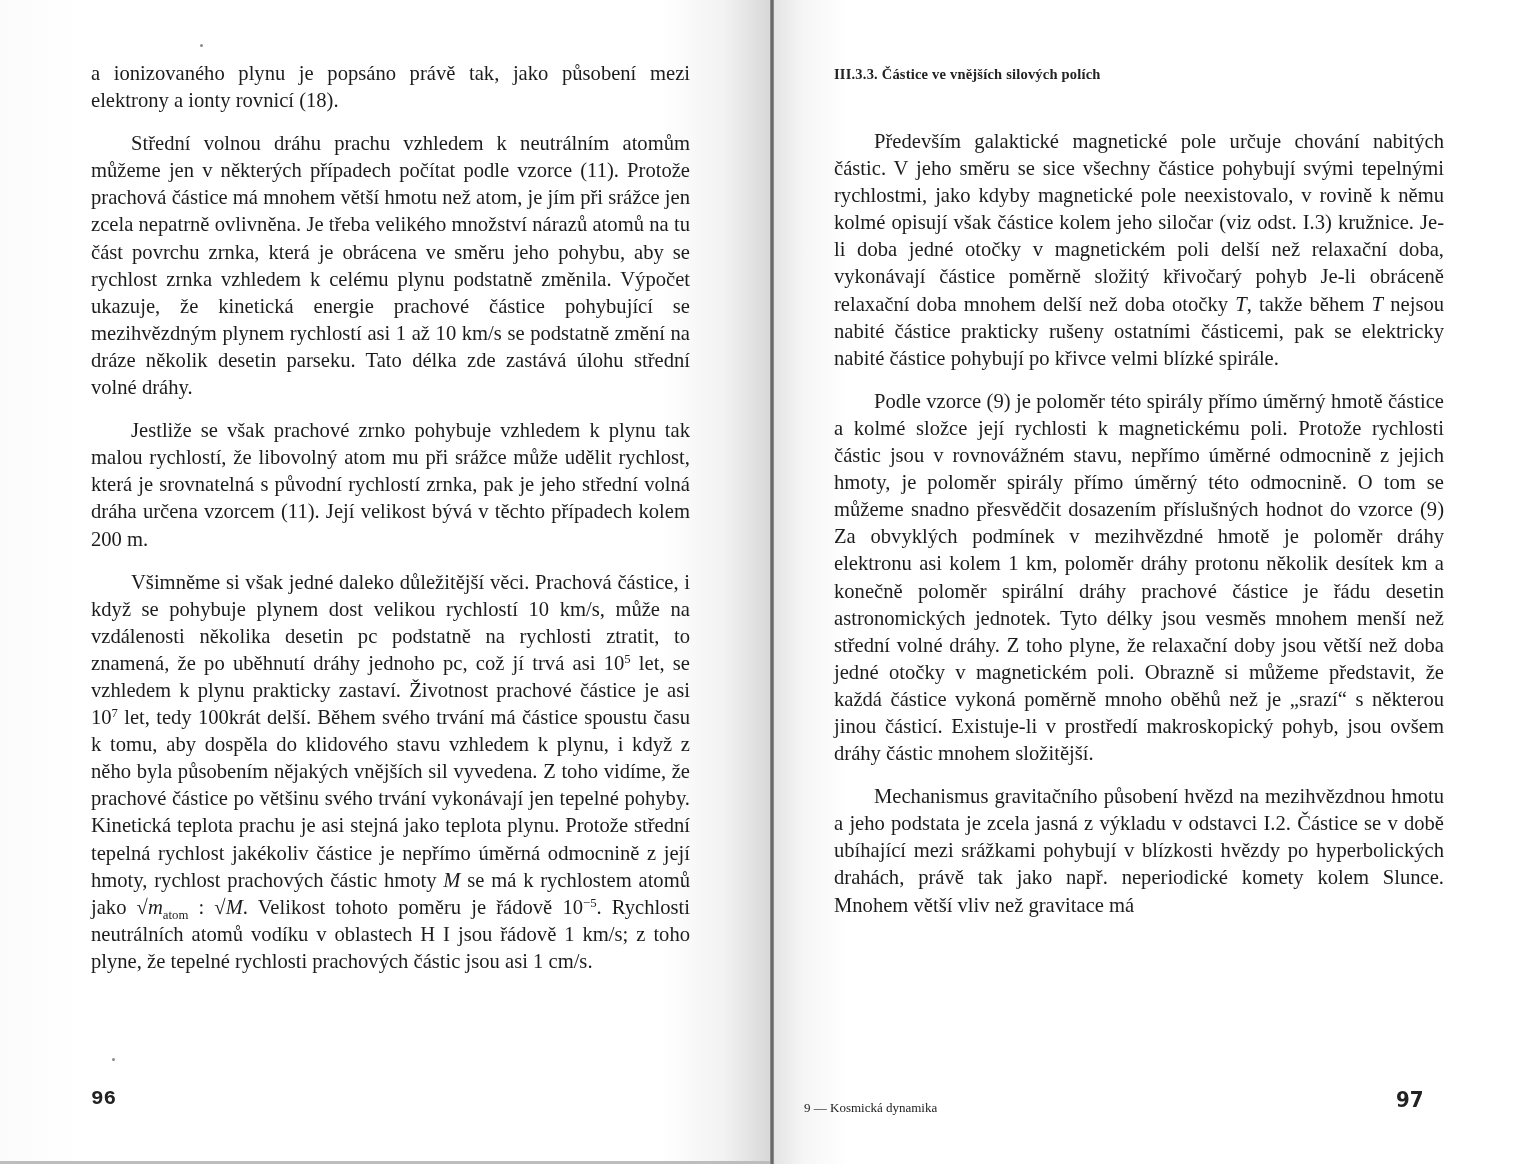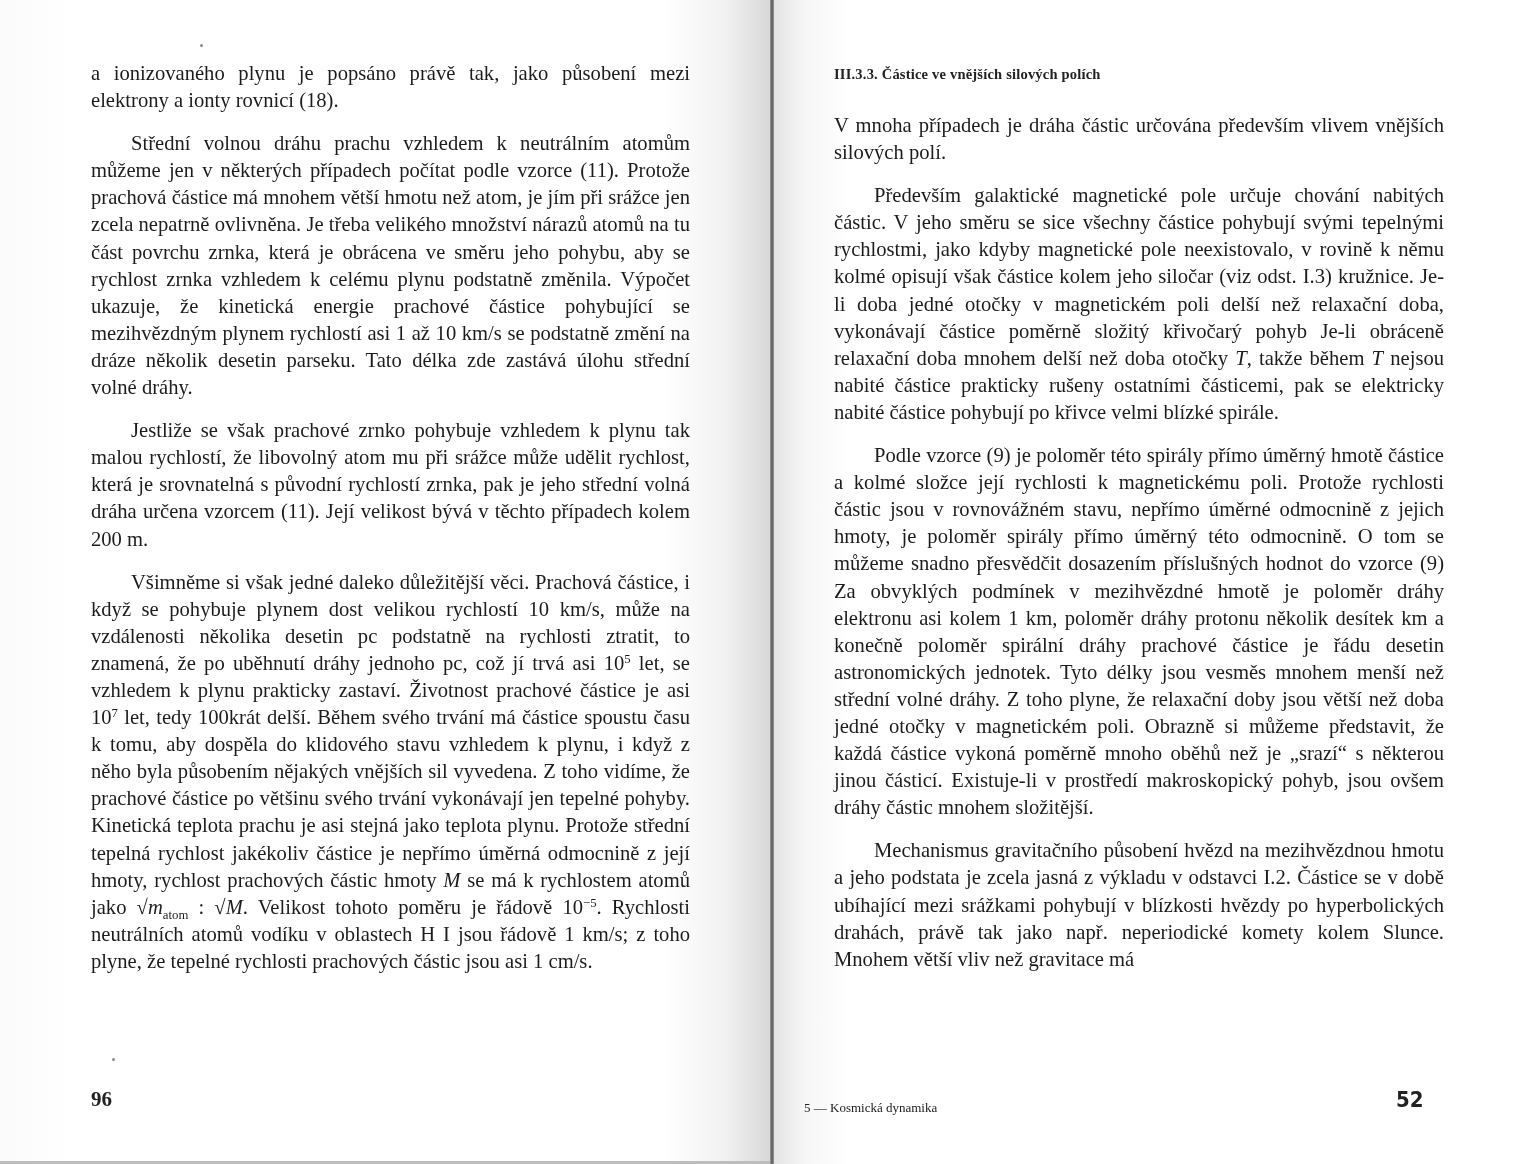--- a/index.html
+++ b/index.html
@@ -39,21 +39,21 @@
   .para.indent { text-indent: 40px; margin-top: 16px; }
   .para.tight { margin-bottom: 0; }
   .section-heading {
     position: absolute; left: 60px; top: 66px;
     font-family: Liberation Serif, serif;
     font-weight: bold; font-size: 14.5px; letter-spacing: 0.2px;
     color: #222;
   }
   .folio-left {
     position: absolute; left: 91px; top: 1087px;
-    font-family: Liberation Serif, serif;
+    font-family: Liberation Mono, monospace;
     font-weight: bold; font-size: 21px; color: #222;
   }
   .folio-right {
     position: absolute; left: 622px; top: 1087px;
     font-family: "DejaVu Sans Condensed", "DejaVu Sans", sans-serif;
     font-weight: bold; font-size: 22px; color: #222;
   }
   .footer-signature {
     position: absolute; left: 30px; top: 1100px;
     font-size: 13px; color: #222;
@@ -81,22 +81,21 @@
 
     <div class="folio-left">96</div>
   </div>
 
   <div class="gutter"></div>
 
   <div class="page page-right">
     <div class="section-heading">III.3.3. Částice ve vnějších silových polích</div>
 
     <div class="body-text">
-      <p class="para tight">V mnoha případech je dráha částic určována především vlivem vnějších silových polí.</p>
       <p class="para indent"><span>Především galaktické magnetické pole určuje chování nabitých částic. V jeho směru se sice všechny částice pohybují svými tepelnými rychlostmi, jako kdyby magnetické pole neexistovalo, v rovině k němu kolmé opisují však částice kolem jeho siločar (viz odst. I.3) kružnice. Je-li doba jedné otočky v magnetickém poli delší než relaxační doba, vykonávají částice poměrně složitý křivočarý pohyb Je-li obráceně relaxační doba mnohem delší než doba otočky </span><i>T</i><span>, takže během </span><i>T</i><span> nejsou nabité částice prakticky rušeny ostatními částicemi, pak se elektricky nabité částice pohybují po křivce velmi blízké spirále.</span></p>
       <p class="para indent">Podle vzorce (9) je poloměr této spirály přímo úměrný hmotě částice a kolmé složce její rychlosti k magnetickému poli. Protože rychlosti částic jsou v rovnovážném stavu, nepřímo úměrné odmocnině z jejich hmoty, je poloměr spirály přímo úměrný této odmocnině. O tom se můžeme snadno přesvědčit dosazením příslušných hodnot do vzorce (9) Za obvyklých podmínek v mezihvězdné hmotě je poloměr dráhy elektronu asi kolem 1 km, poloměr dráhy protonu několik desítek km a konečně poloměr spirální dráhy prachové částice je řádu desetin astronomických jednotek. Tyto délky jsou vesměs mnohem menší než střední volné dráhy. Z toho plyne, že relaxační doby jsou větší než doba jedné otočky v magnetickém poli. Obrazně si můžeme představit, že každá částice vykoná poměrně mnoho oběhů než je „srazí“ s některou jinou částicí. Existuje-li v prostředí makroskopický pohyb, jsou ovšem dráhy částic mnohem složitější.</p>
       <p class="para indent tight">Mechanismus gravitačního působení hvězd na mezihvězdnou hmotu a jeho podstata je zcela jasná z výkladu v odstavci I.2. Částice se v době ubíhající mezi srážkami pohybují v blízkosti hvězdy po hyperbolických drahách, právě tak jako např. neperiodické komety kolem Slunce. Mnohem větší vliv než gravitace má</p>
     </div>
 
-    <div class="footer-signature">5 — Kosmická dynamika</div>
-    <div class="folio-right">52</div>
+    <div class="footer-signature">9 — Kosmická dynamika</div>
+    <div class="folio-right">97</div>
   </div>
 </div>
 
 </body></html>

